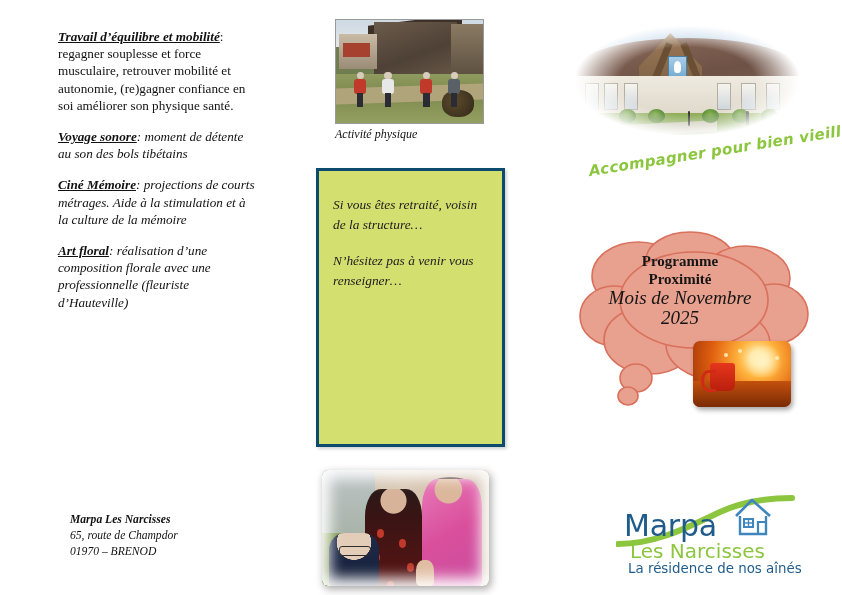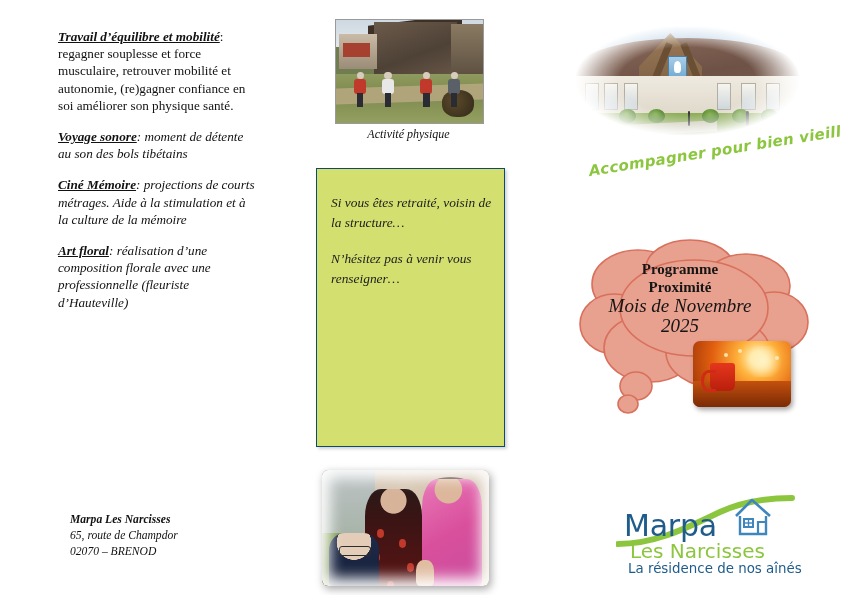--- a/index.html
+++ b/index.html
@@ -44,26 +44,26 @@
   .pa-bush{position:absolute;right:6%;bottom:6%;width:22%;height:26%;
     background:radial-gradient(circle at 40% 40%,#5b4a2a,#32281a);border-radius:45%;}
   .fig{position:absolute;bottom:16%;width:9%;height:34%;}
   .fig .hd2{position:absolute;left:22%;top:0;width:56%;height:22%;background:#d8cdbc;border-radius:50%;}
   .fig .tp{position:absolute;left:4%;top:20%;width:92%;height:44%;border-radius:3px;}
   .fig .lg{position:absolute;left:26%;top:62%;width:48%;height:38%;background:#2b2b33;}
   .f1{left:12%;} .f1 .tp{background:#c0392b;}
   .f2{left:31%;} .f2 .tp{background:#e8e8e8;}
   .f3{left:57%;} .f3 .tp{background:#c0392b;}
   .f4{left:76%;} .f4 .tp{background:#5a6068;}
-  .caption{position:absolute;left:335px;top:127px;width:147px;text-align:center;
+  .caption{position:absolute;left:335px;top:127px;width:147px;text-align:left;
     font-style:italic;font-size:12px;color:#111;}
 
   .green-box{
     position:absolute;left:316px;top:168px;width:189px;height:279px;
-    background:#d3df6f;border:1px solid #0c4a6e;box-sizing:border-box;
+    background:#d3df6f;border:3px solid #0c4a6e;box-sizing:border-box;
     box-shadow:2px 2px 3px rgba(0,0,0,.18);
   }
   .gb-inner{position:absolute;left:14px;top:24px;right:10px;
     font-style:italic;font-size:13.4px;line-height:19.6px;color:#1c1c1c;}
   .gb-inner p{margin:0 0 17px 0;}
 
   .photo-people{
     position:absolute;left:322px;top:470px;width:167px;height:116px;
     overflow:hidden;border-radius:6px;
     filter:drop-shadow(2px 3px 4px rgba(0,0,0,.35));
@@ -127,21 +127,21 @@
   .pb-post{position:absolute;bottom:14%;width:1.2%;height:12%;background:#3b3b3b;border-radius:2px;}
 
   .tagline{
     position:absolute;left:589px;top:162px;width:210px;
     transform:rotate(-9deg);transform-origin:left center;
     color:#8cc63f;font-family:"DejaVu Sans", sans-serif;
     font-size:15px;font-style:italic;font-weight:600;letter-spacing:.3px;
     white-space:nowrap;
   }
 
-  .cloud-wrap{position:absolute;left:578px;top:236px;width:232px;height:180px;}
+  .cloud-wrap{position:absolute;left:578px;top:228px;width:232px;height:180px;}
   .cloud-svg{position:absolute;left:0;top:0;width:232px;height:180px;}
   .cloud-text{position:absolute;left:22px;top:24px;width:160px;text-align:center;
     color:#151515;line-height:18px;}
   .cloud-text .t1{font-weight:bold;font-size:15px;}
   .cloud-text .t2{font-style:italic;font-size:19px;line-height:20px;}
 
   .photo-autumn{
     position:absolute;left:693px;top:341px;width:98px;height:66px;
     border-radius:7px;overflow:hidden;
     box-shadow:2px 3px 5px rgba(0,0,0,.35);
@@ -191,21 +191,21 @@
     </p>
 
     <p class="para">
       <span class="hd">Art floral</span><span class="body">: réalisation d’une composition florale avec une professionnelle (fleuriste d’Hauteville)</span>
     </p>
   </div>
 
   <div class="address">
     <div class="name">Marpa Les Narcisses</div>
     <div>65, route de Champdor</div>
-    <div>02070 – BRENOD</div>
+    <div>01970 – BRENOD</div>
   </div>
 
   <div class="photo-activity">
     <div class="pa-sky"></div>
     <div class="pa-roof"></div>
     <div class="pa-house"></div>
     <div class="pa-house2">
         <b></b>
       </div>
     <div class="pa-right"></div>

